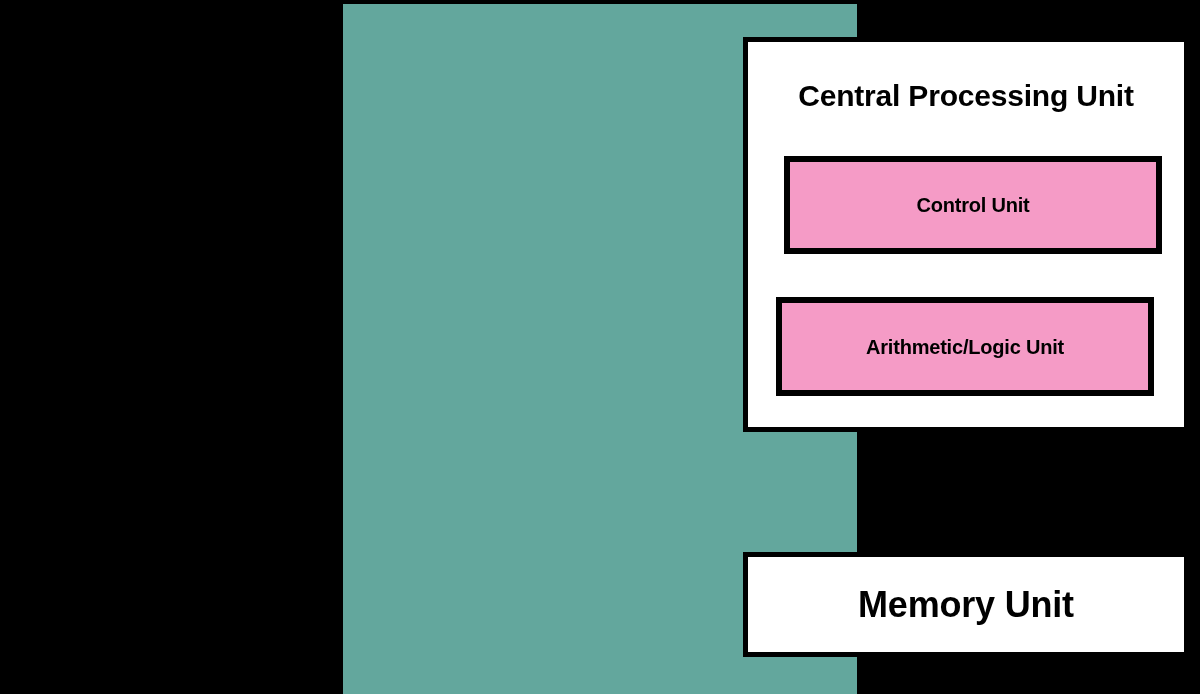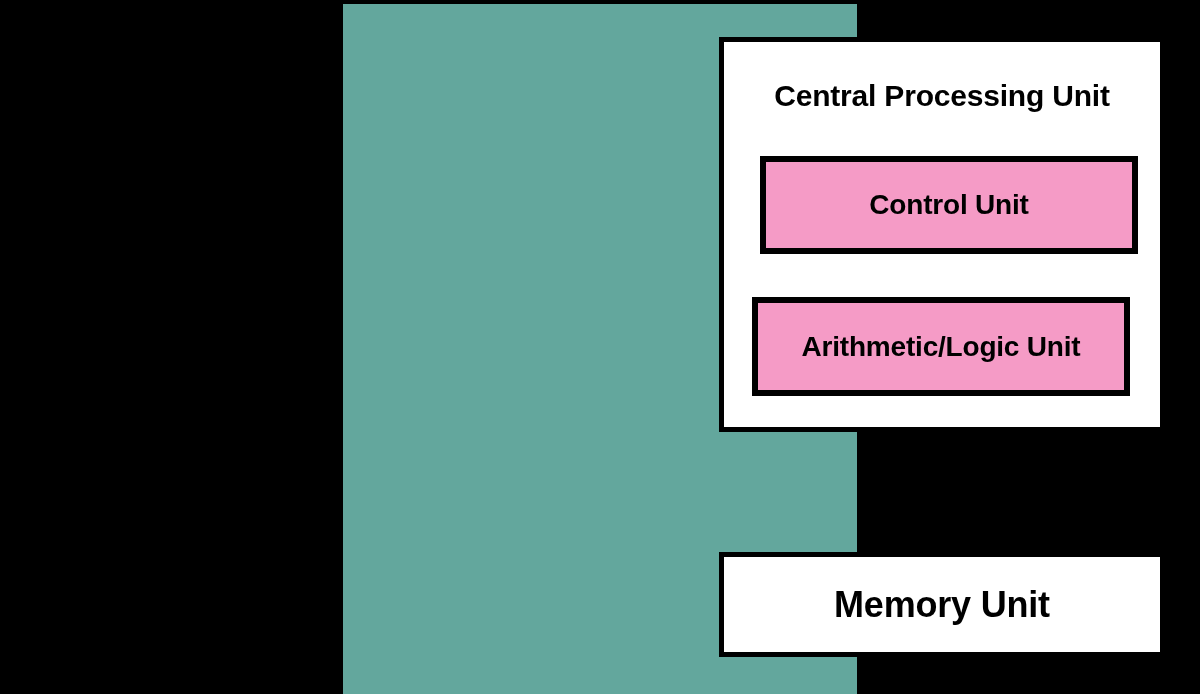--- a/index.html
+++ b/index.html
@@ -33,20 +33,21 @@
   }
 
   
   .box {
     position: absolute;
     box-sizing: border-box;
     border: 5px solid #000000;
     display: flex;
     align-items: center;
     justify-content: center;
+    margin-left: 24px;
   }
 
   #cpu-box {
     left: 376px;
     top: 33px;
     width: 446px;
     height: 395px;
     background: #ffffff;
     display: block;
   }
@@ -82,21 +83,21 @@
   }
 
   #alu-box {
     left: 28px;
     top: 255px;   
     width: 378px;
     height: 99px; 
   }
 
   .box-label {
-    font-size: 28px;
+    font-size: 20px;
     font-weight: bold;
     color: #000000;
     text-align: center;
     line-height: 1;
     letter-spacing: -0.2px;
   }
 
   #memory-box {
     left: 376px;
     top: 548px;

